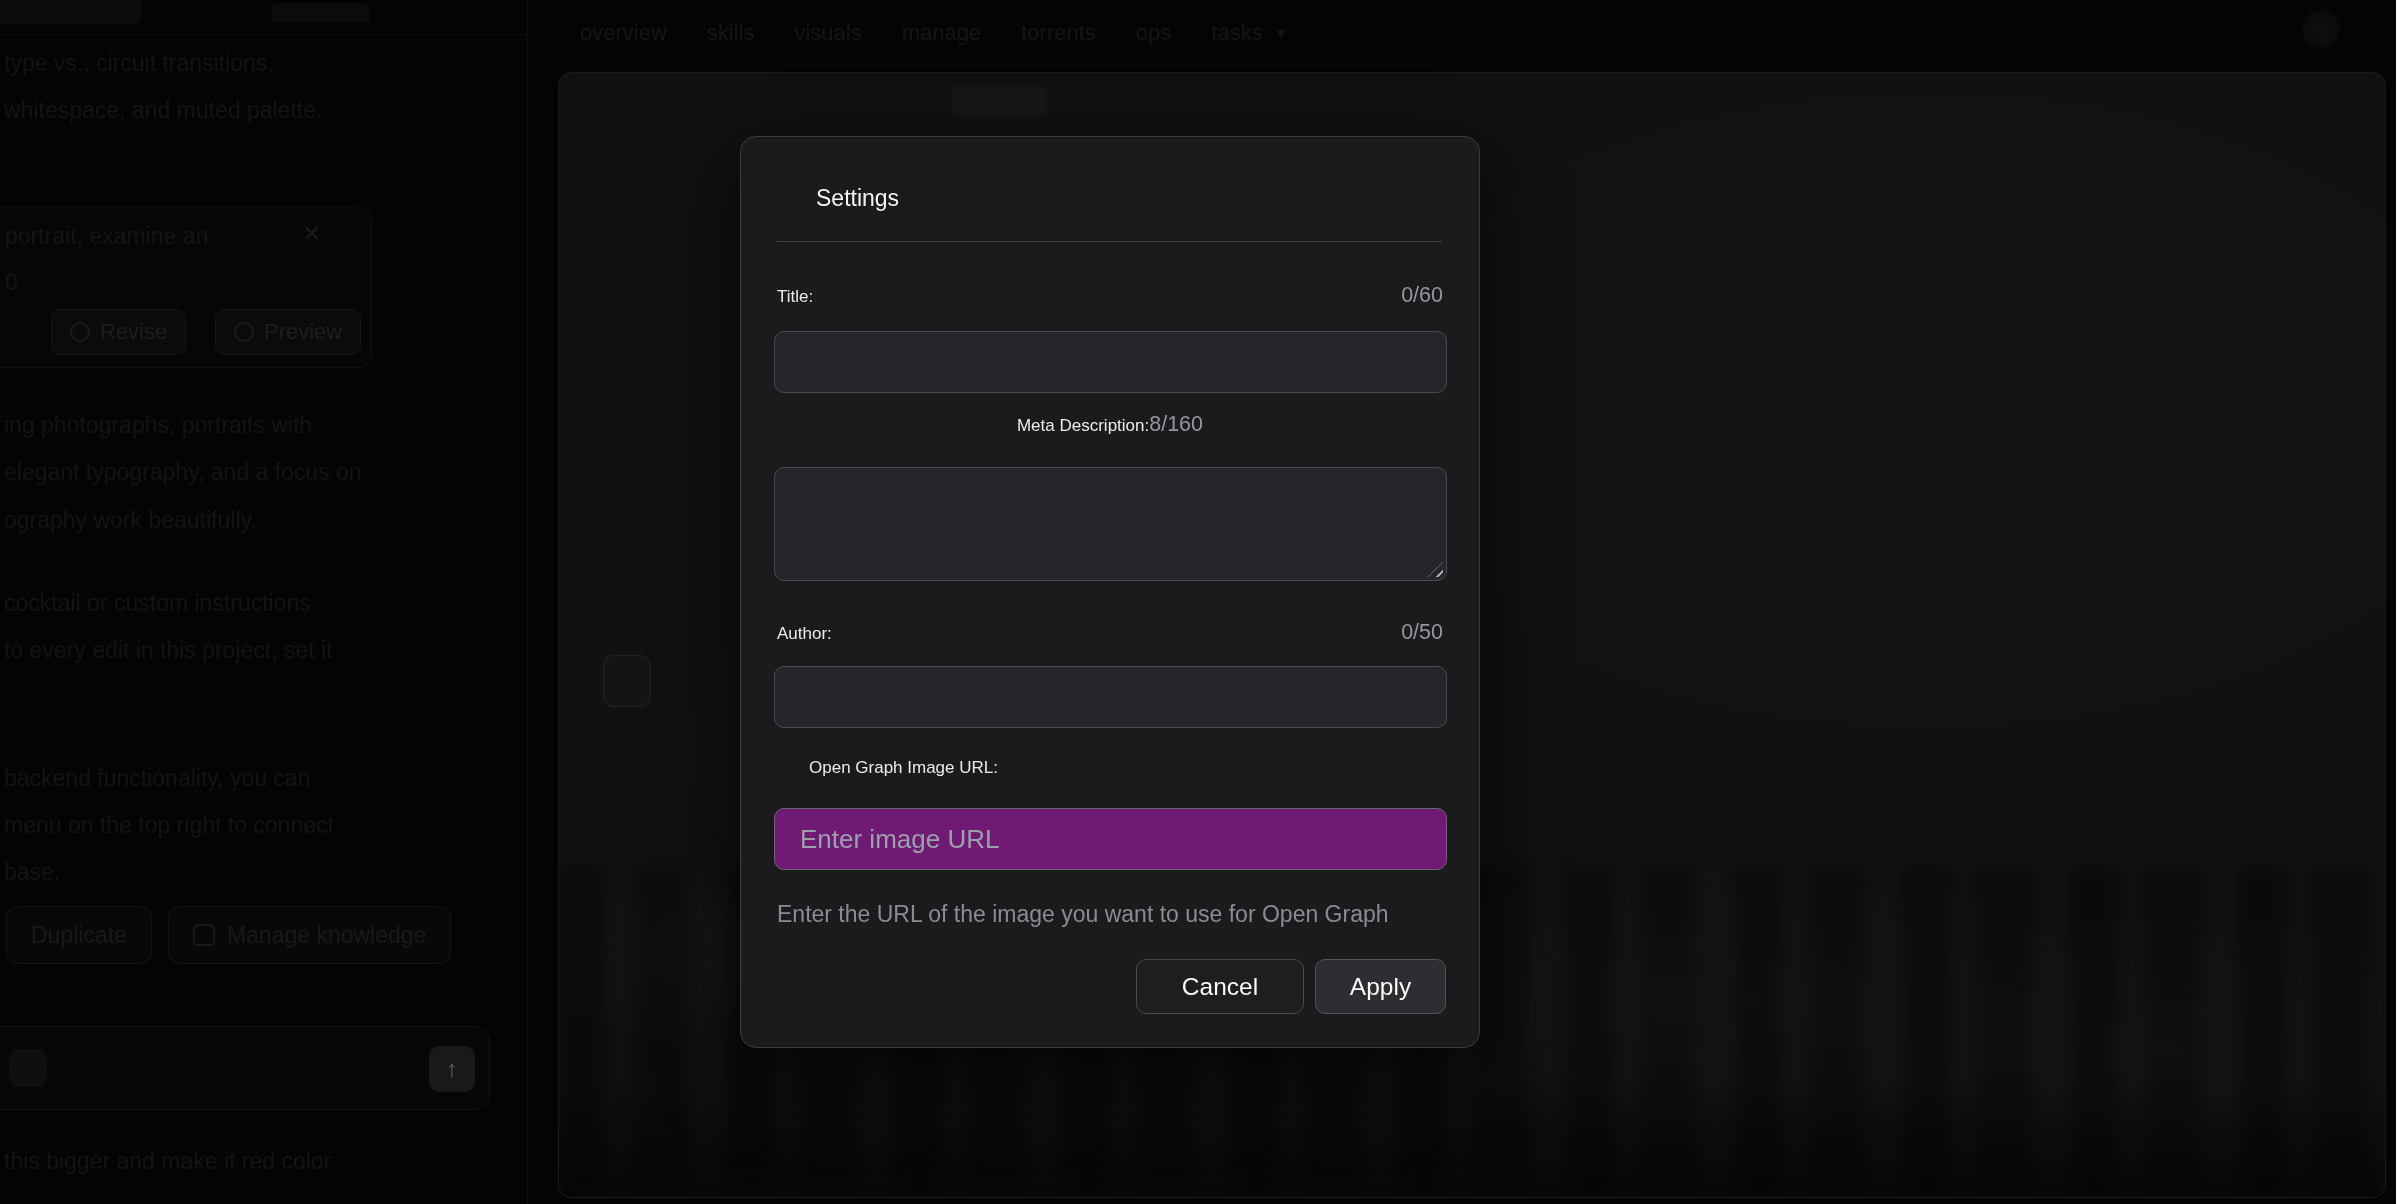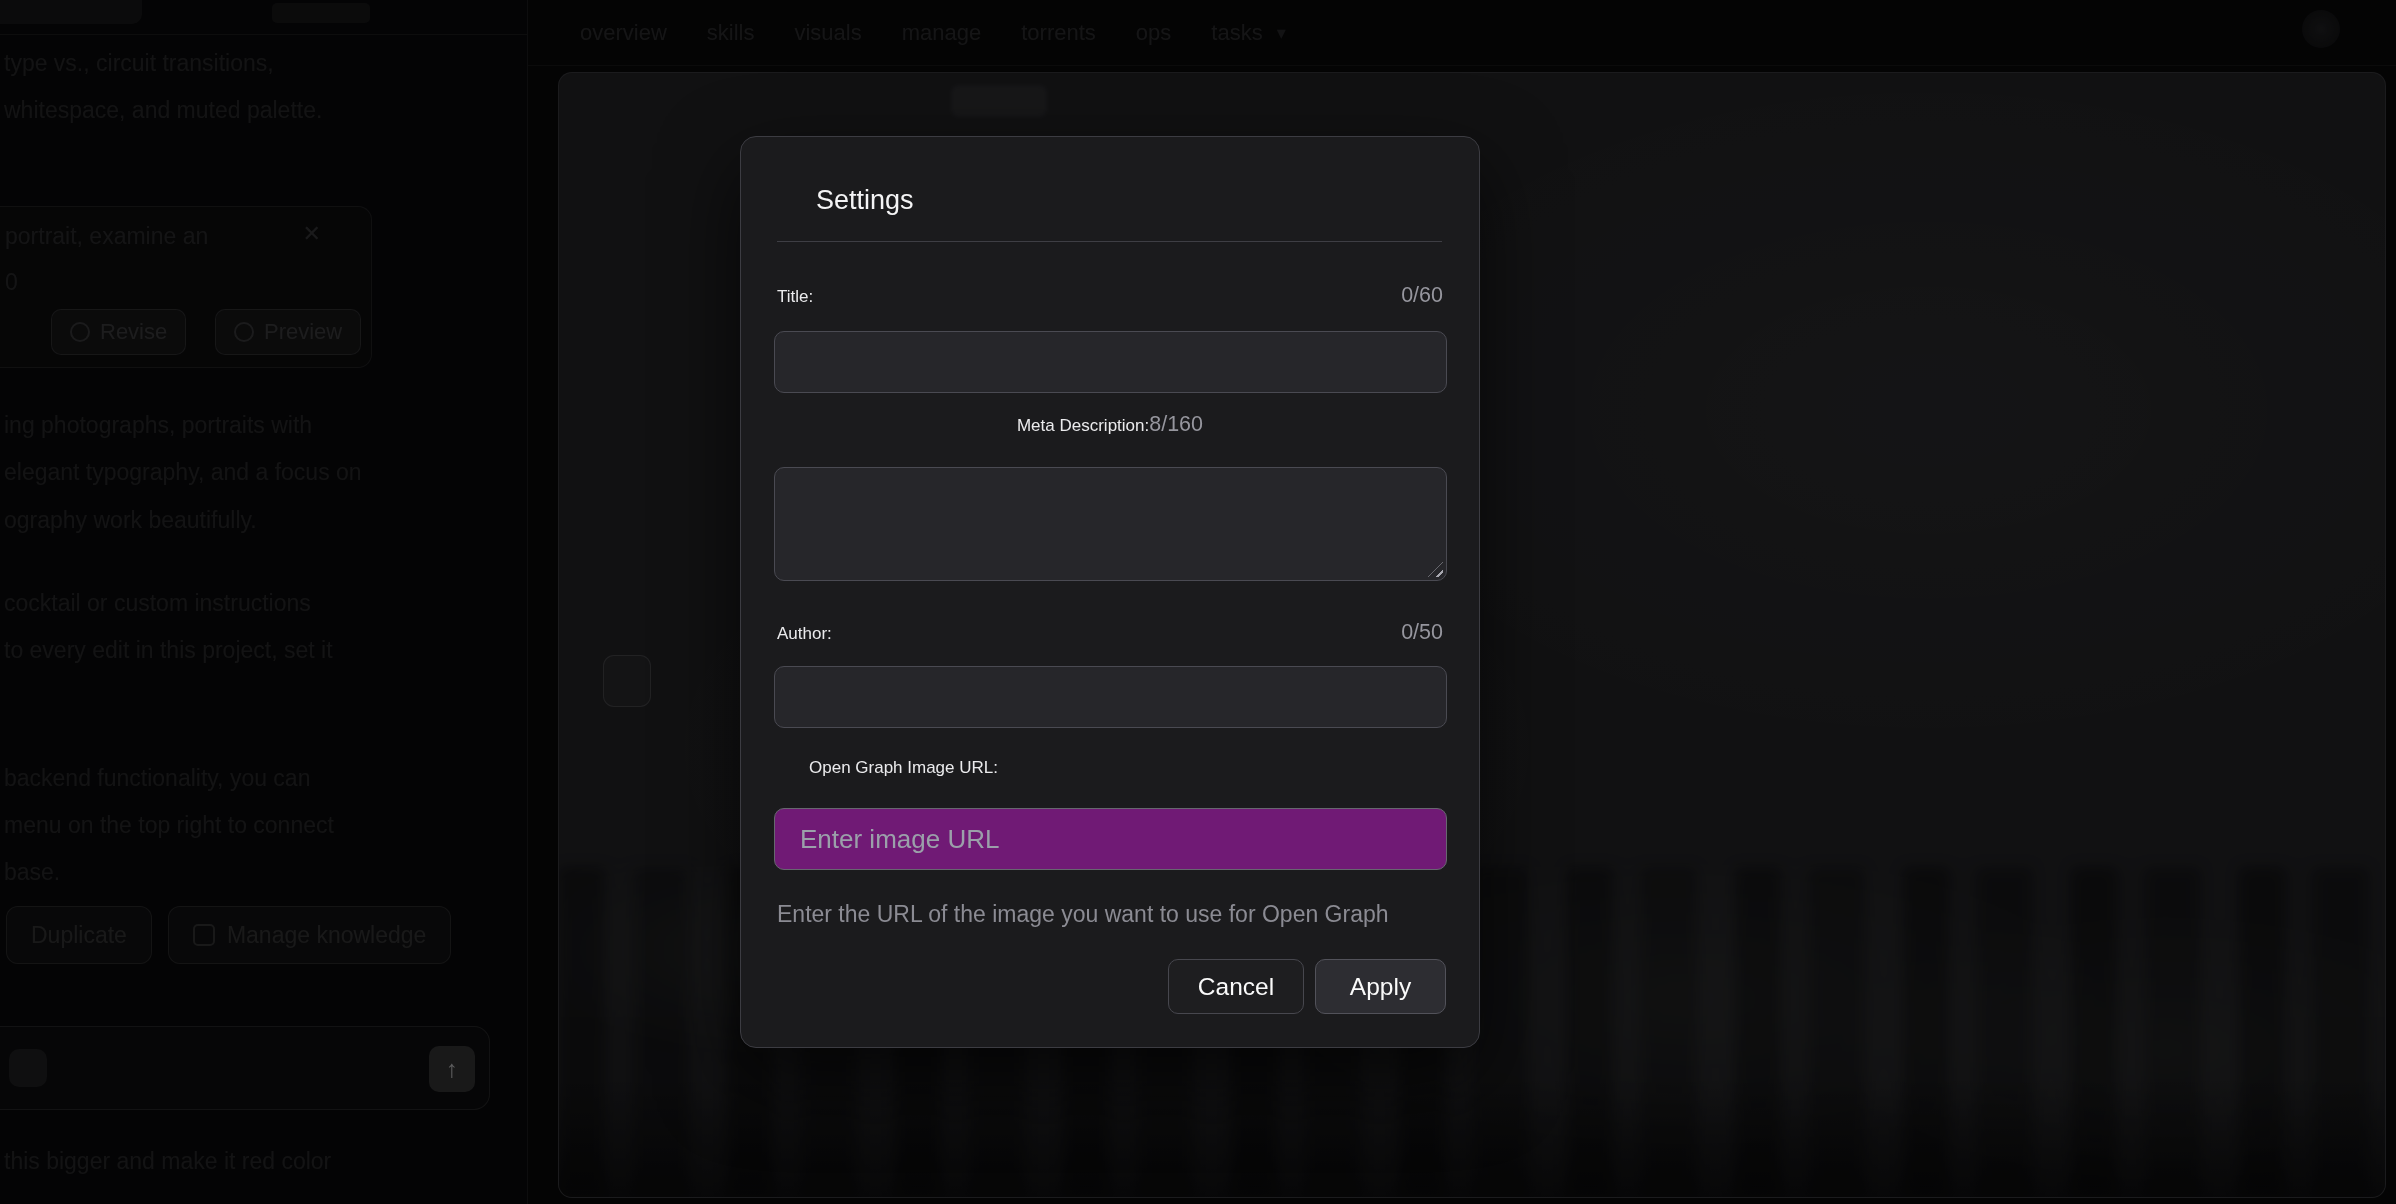--- a/index.html
+++ b/index.html
@@ -75,21 +75,21 @@
   }
   .forest-vignette { position:absolute; left:0; right:0; bottom:0; height:120px;
             background:linear-gradient(to bottom, transparent, rgba(0,0,0,0.55)); }
 
   .scrim { position:absolute; inset:0; background:rgba(0,0,0,0.30); }
 
   
   .modal { position:absolute; left:740px; top:136px; width:740px; height:912px;
            background:#1b1b1d; border:1px solid #3c3c42; border-radius:16px;
            box-shadow:0 30px 80px rgba(0,0,0,0.65); color:#ececee; }
-  .modal-title { position:absolute; left:75px; top:48px; font-size:27px; font-weight:500; color:#f4f4f5; }
+  .modal-title { position:absolute; left:75px; top:48px; font-size:23px; font-weight:500; color:#f4f4f5; }
   .modal-divider { position:absolute; left:36px; right:37px; top:104px; height:1px; background:#3e3e44; }
 
   .lblrow { position:absolute; left:36px; right:36px; display:flex; justify-content:space-between; align-items:baseline; }
   .lbl { font-size:17px; color:#ebebed; }
   .counter { font-size:21.5px; color:#96969e; }
 
   .fld { position:absolute; left:33px; width:673px; background:#26262a;
          border:1.5px solid #4a4a52; border-radius:10px; color:#ececee;
          font-family:"Liberation Sans", sans-serif; font-size:24px; padding:0 20px; outline:none; }
   input.fld { height:62px; }
@@ -99,21 +99,21 @@
              clip-path:polygon(100% 0, 100% 100%, 0 100%);
              background:repeating-linear-gradient(-45deg, transparent 0 3px, #a8a8b0 3px 5px, transparent 5px 7px); }
   .og-input { height:76px; background:#701a75; border:1.5px solid #67676f; font-size:26px; padding:0 25px; }
   .og-input::placeholder { color:#9ba0aa; opacity:1; }
   .helper { position:absolute; left:36px; top:764px; font-size:23px; color:#8b8b93; }
 
   .btnrow { position:absolute; right:33px; top:822px; display:flex; gap:11px; }
   .btn { height:55px; border-radius:10px; font-family:"Liberation Sans", sans-serif;
          font-size:24.5px; color:#fafafa; display:flex; align-items:center; justify-content:center;
          cursor:pointer; }
-  .btn-cancel { width:136px; background:#1e1e20; border:1.5px solid #47474e; }
+  .btn-cancel { width:168px; background:#1e1e20; border:1.5px solid #47474e; }
   .btn-apply  { width:131px; background:#2d2d32; border:1.5px solid #52525a; }
 </style>
 </head>
 <body>
 
 <div id="app">
 
   <div class="topbar">
     <span class="nav-item">overview</span>
     <span class="nav-item">skills</span>

